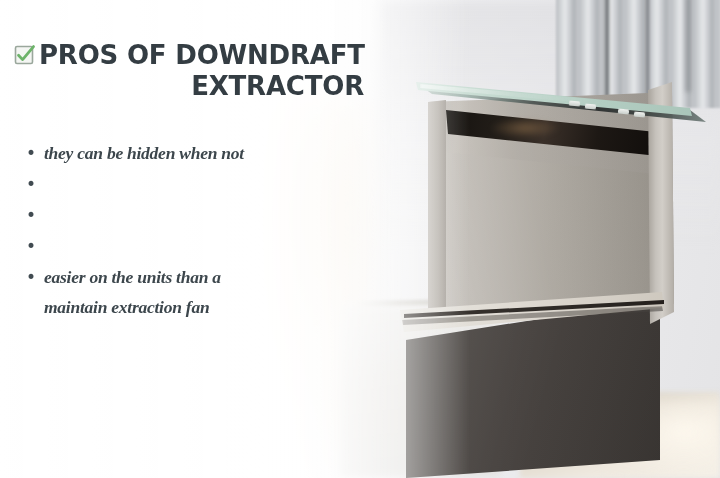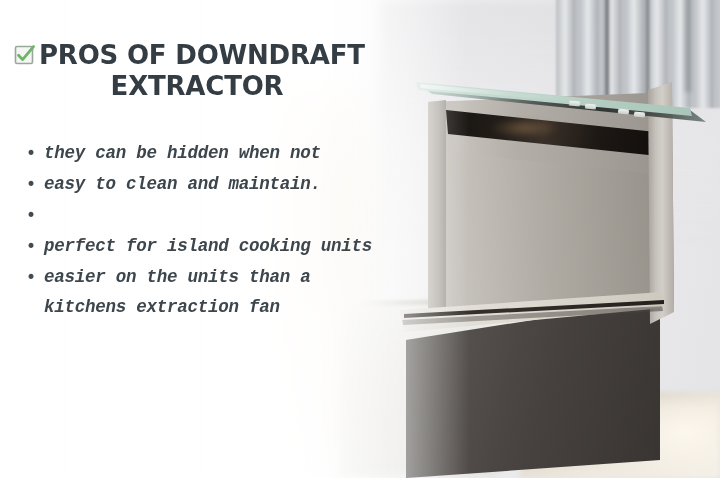--- a/index.html
+++ b/index.html
@@ -288,21 +288,21 @@
     color: #343d43;
     line-height: 1.18;
     white-space: nowrap;
   }
   .title-line1 {
     display: flex;
     align-items: center;
     justify-content: flex-start;
     gap: 3px;
   }
-  .title-line2 { text-align: center; padding-left: 16px; }
+  .title-line2 { text-align: right; padding-left: 16px; }
 
   
   .check-icon {
     display: inline-block;
     width: 22px; height: 22px;
     flex: 0 0 22px;
     position: relative;
     vertical-align: middle;
   }
   .check-icon svg { display:block; }
@@ -320,21 +320,21 @@
   }
   .bullet-dot {
     flex: 0 0 18px;
     font-size: 17px;
     line-height: 30px;
     color: #414b51;
     text-align: left;
     padding-left: 4px;
   }
   .bullet-text {
-    font-family: Liberation Mono, monospace;
+    font-family: Liberation Serif, serif;
     font-style: italic;
     font-weight: bold;
     font-size: 17.5px;
     line-height: 30px;
     color: #3c464c;
     letter-spacing: -0.25px;
   }
   .bullet-text .cont {
     display: block;
   }
@@ -409,39 +409,33 @@
 
       <div class="bullet-row">
         <div class="bullet-dot">•</div>
         <div class="bullet-text">
           <span>they can be hidden when not</span>
         </div>
       </div>
 
       <div class="bullet-row">
         <div class="bullet-dot">•</div>
-        <div class="bullet-text">
-          <span>easy to clean and maintain.</span>
-        </div>
       </div>
 
       <div class="bullet-row">
         <div class="bullet-dot">•</div>
       </div>
 
       <div class="bullet-row">
         <div class="bullet-dot">•</div>
-        <div class="bullet-text">
-          <span>perfect for island cooking units</span>
-        </div>
       </div>
 
       <div class="bullet-row">
         <div class="bullet-dot">•</div>
         <div class="bullet-text">
           <span>easier on the units than a</span>
-          <span class="cont">kitchens extraction fan</span>
+          <span class="cont">maintain extraction fan</span>
         </div>
       </div>
 
     </div>
   </div>
 </div>
 
 </body></html>

